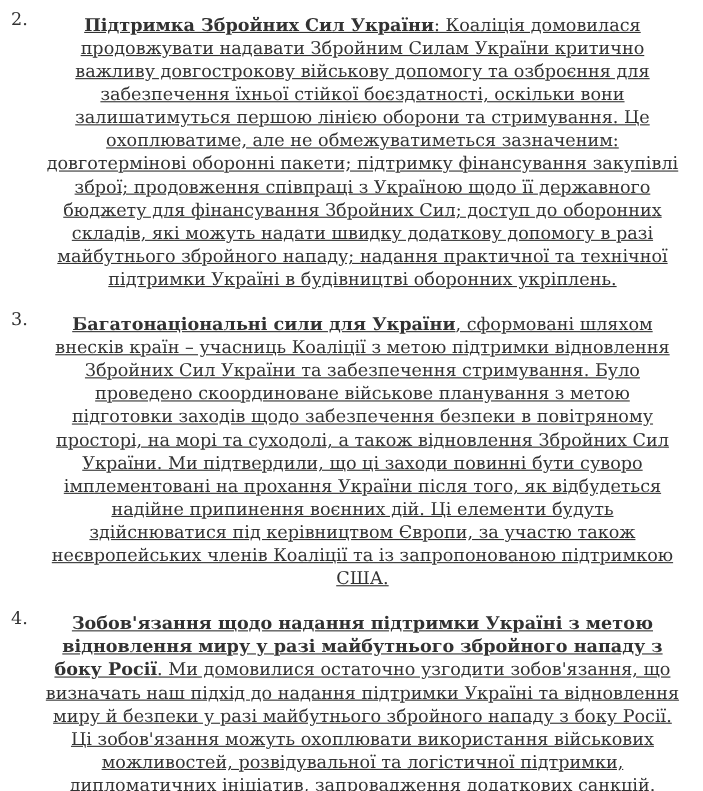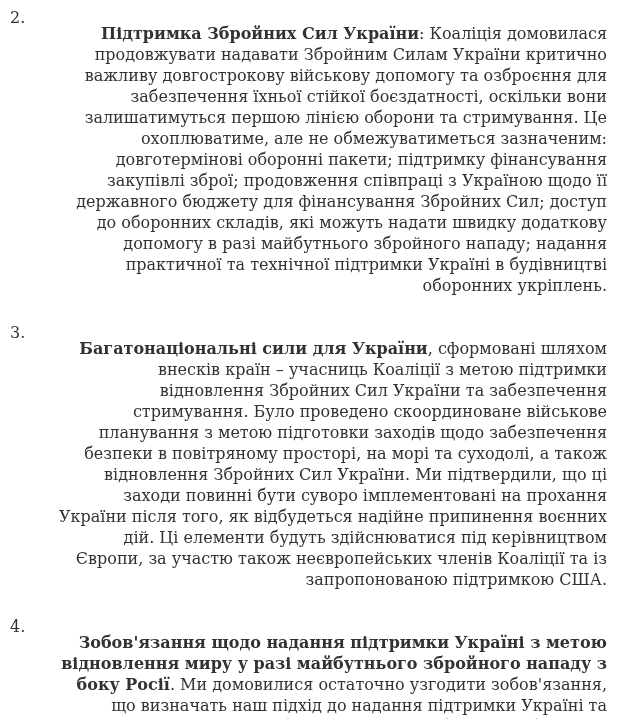--- a/index.html
+++ b/index.html
@@ -22,22 +22,23 @@
     display: flex;
     align-items: flex-start;
     margin: 0 0 10px 0;
   }
   .num {
     flex: 0 0 26px;
     width: 26px;
   }
   .text {
     flex: 1 1 auto;
-    margin: 16px;
-    text-align: right;
+    margin: 5px;
+    text-align: center;
+    text-decoration: underline;
   }
   .title {
     font-weight: bold;
   }
 </style>
 </head>
 <body>
 
 <div class="doc">
 

